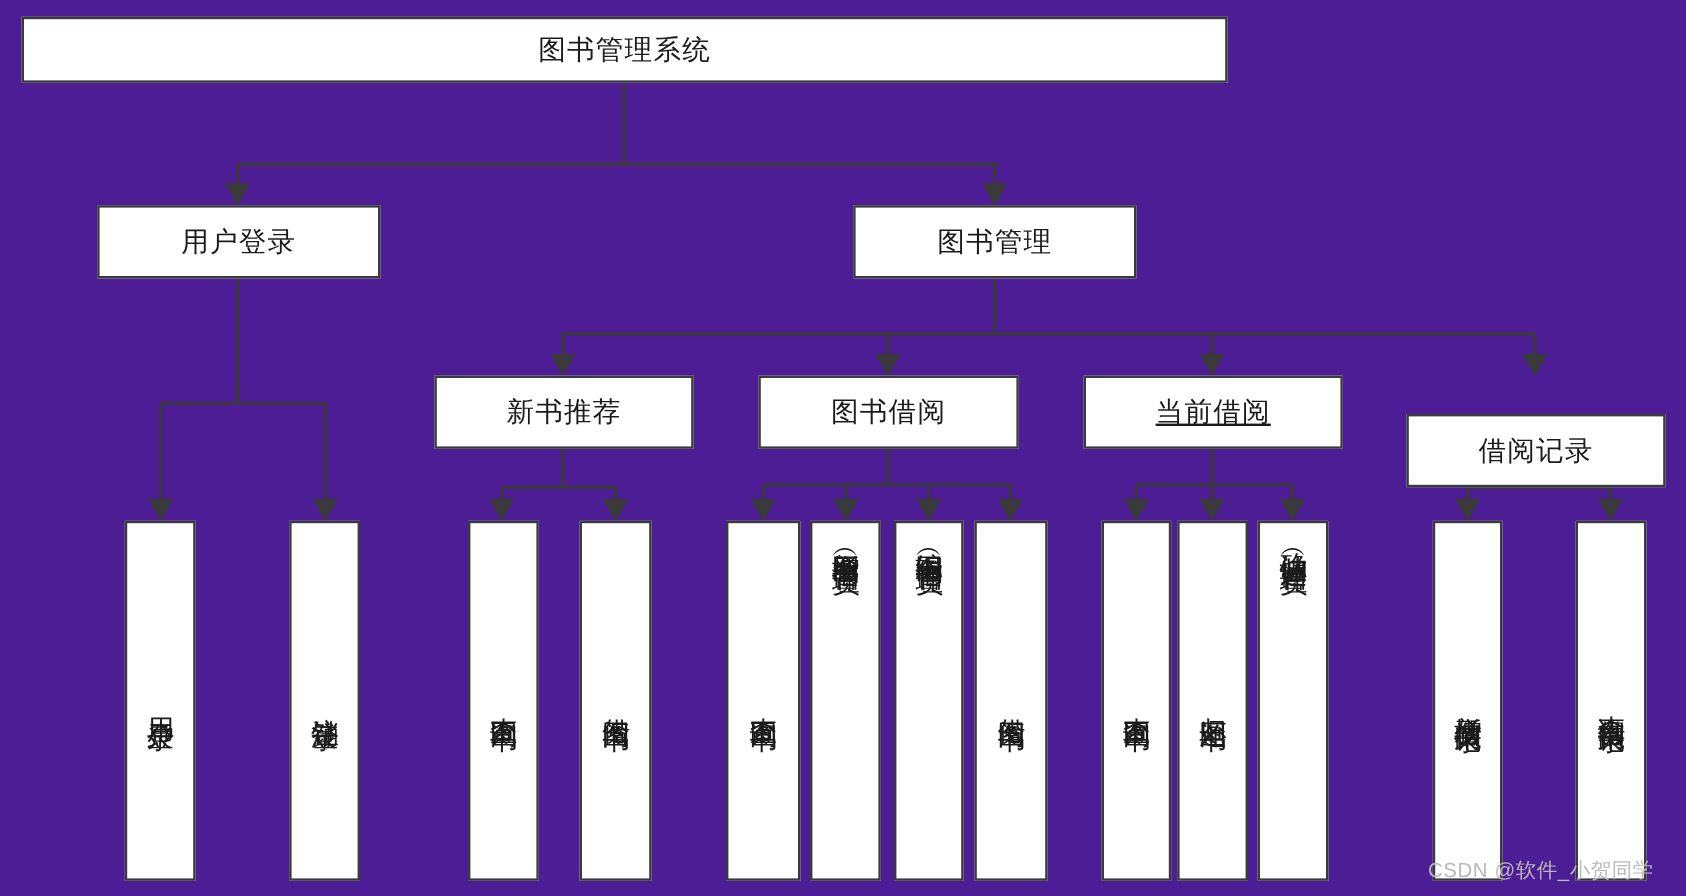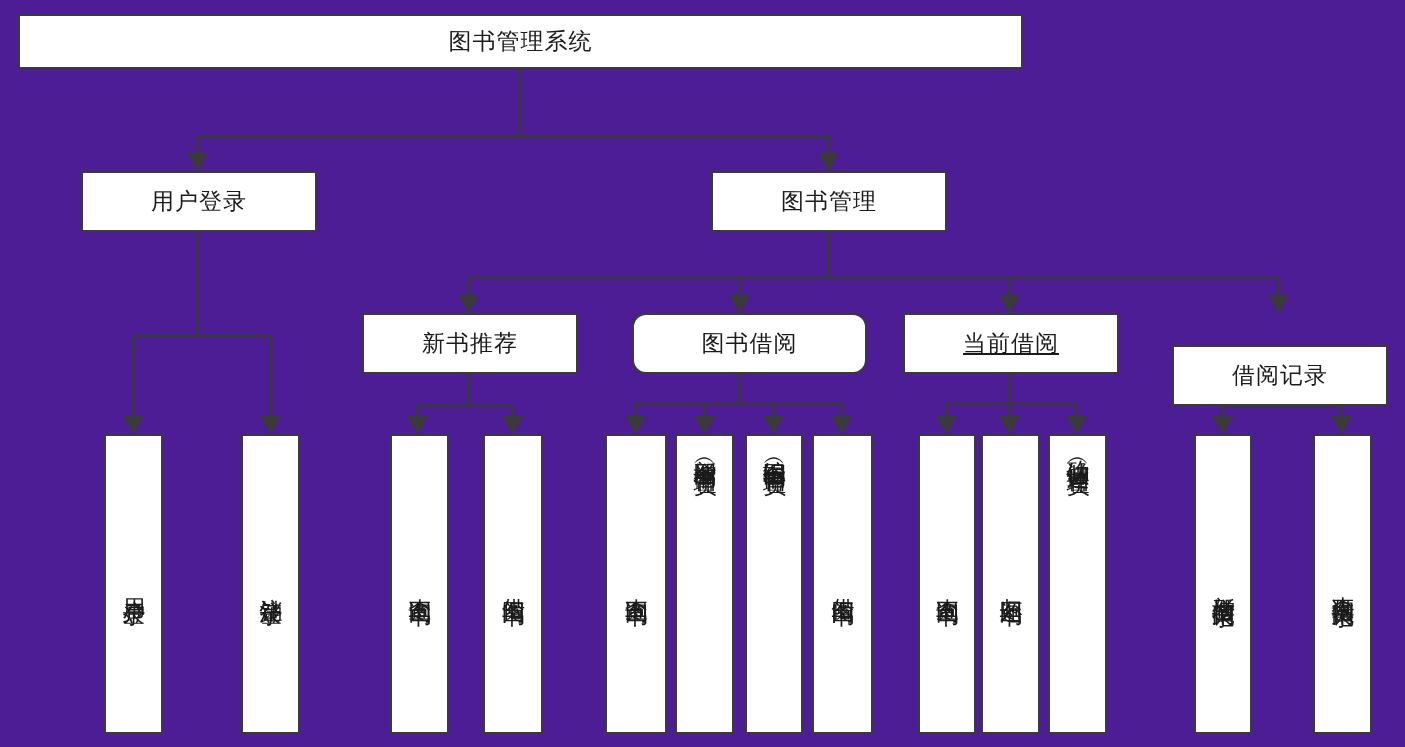--- a/index.html
+++ b/index.html
@@ -124,21 +124,21 @@
   <div class="node h" style="left:81px;top:171px;width:236px;height:61px;">
     <span class="label">用户登录</span>
   </div>
   <div class="node h" style="left:711px;top:171px;width:236px;height:61px;">
     <span class="label">图书管理</span>
   </div>
 
   <div class="node h" style="left:362px;top:313px;width:216px;height:61px;justify-content:center;">
     <span class="label">新书推荐</span>
   </div>
-  <div class="node h" style="left:632px;top:313px;width:235px;height:61px;border-radius:14px;">
+  <div class="node h" style="left:632px;top:313px;width:217px;height:61px;">
     <span class="label">图书借阅</span>
   </div>
   <div class="node h" style="left:903px;top:313px;width:216px;height:61px;text-decoration:underline;">
     <span class="label">当前借阅</span>
   </div>
   <div class="node h" style="left:1172px;top:313px;width:216px;height:61px;margin-top:32px;">
     <span class="label">借阅记录</span>
   </div>
 
   <div class="node v mid" style="left:104px;top:434px;width:59px;height:300px;">
@@ -174,14 +174,15 @@
   <div class="node v" style="left:1048px;top:434px;width:59px;height:300px;">
     <span class="label">确认归还（管理员）</span>
   </div>
   <div class="node v mid" style="left:1194px;top:434px;width:58px;height:300px;">
     <span class="label">新增借阅记录</span>
   </div>
   <div class="node v mid" style="left:1313px;top:434px;width:59px;height:300px;">
     <span class="label">查询借阅记录</span>
   </div>
 
+  <div class="watermark" style="left:1190px;top:714px;">CSDN @软件_小贺同学</div>
 
 </div>
 
 </body></html>

